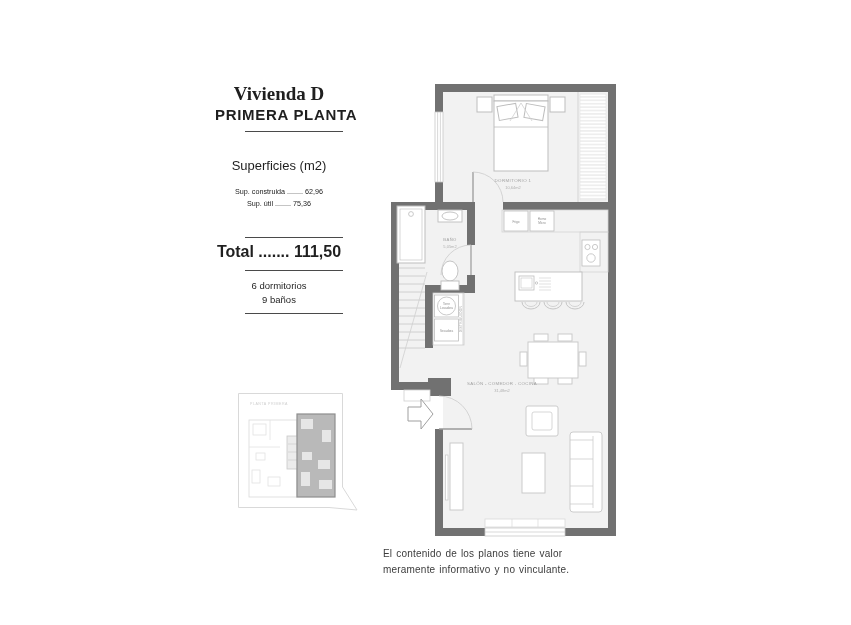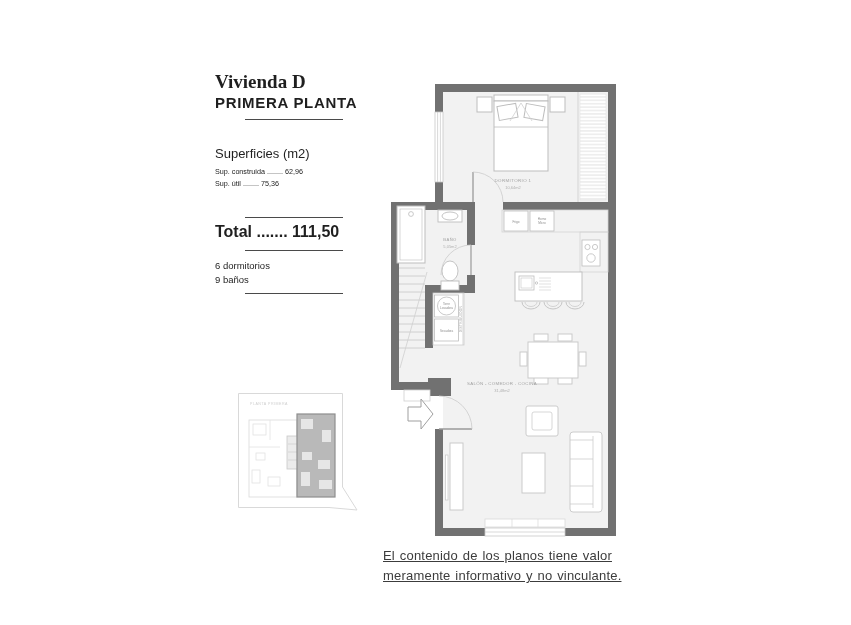--- a/index.html
+++ b/index.html
@@ -1,32 +1,32 @@
 <!DOCTYPE html>
 <html><head>
 <meta charset="utf-8">
 <style>
   html,body{margin:0;padding:0;background:#ffffff;}
   .page{position:relative;width:851px;height:625px;background:#ffffff;overflow:hidden;
         font-family:"Liberation Sans",sans-serif;}
   
-  .panel{position:absolute;left:215px;top:72px;width:128px;text-align:left;color:#1f1f1f;}
+  .panel{position:absolute;left:215px;top:84px;width:128px;text-align:center;color:#1f1f1f;}
   .panel .title{font-family:"Liberation Serif",serif;font-weight:bold;font-size:19px;line-height:1;white-space:nowrap;}
   .panel .subtitle{font-size:15px;font-weight:bold;letter-spacing:.7px;margin-top:3px;white-space:nowrap;}
   .rule{margin-left:30px;border-top:1px solid #4a4a4a;height:0;}
   .r1{margin-top:8px;} .r2{margin-top:29px;} .r3{margin-top:9px;} .r4{margin-top:8px;}
   .surf-head{font-size:13px;margin-top:26px;}
-  .surf-row{font-size:7.2px;margin-top:6px;white-space:nowrap;color:#222;}
+  .surf-row{font-size:7.2px;margin-top:14px;white-space:nowrap;color:#222;}
   .surf-row + .surf-row{margin-top:3px;}
   .total{font-size:16px;font-weight:bold;margin-top:5px;white-space:nowrap;}
   .feat{font-size:9.5px;margin-top:9px;}
   .feat + .feat{margin-top:3px;}
   
-  .disclaimer{position:absolute;left:383px;top:546px;font-size:13px;line-height:1.55;
-              color:#3c3c3c;letter-spacing:.2px;word-spacing:1px;text-decoration:underline;}
+  .disclaimer{position:absolute;left:383px;top:546px;font-size:10px;line-height:1.55;
+              color:#3c3c3c;letter-spacing:.2px;word-spacing:1px;}
   
   svg{position:absolute;}
   text{font-family:"Liberation Sans",sans-serif;}
 </style>
 </head>
 <body>
 
 <div class="page">
 
   <aside class="panel">

